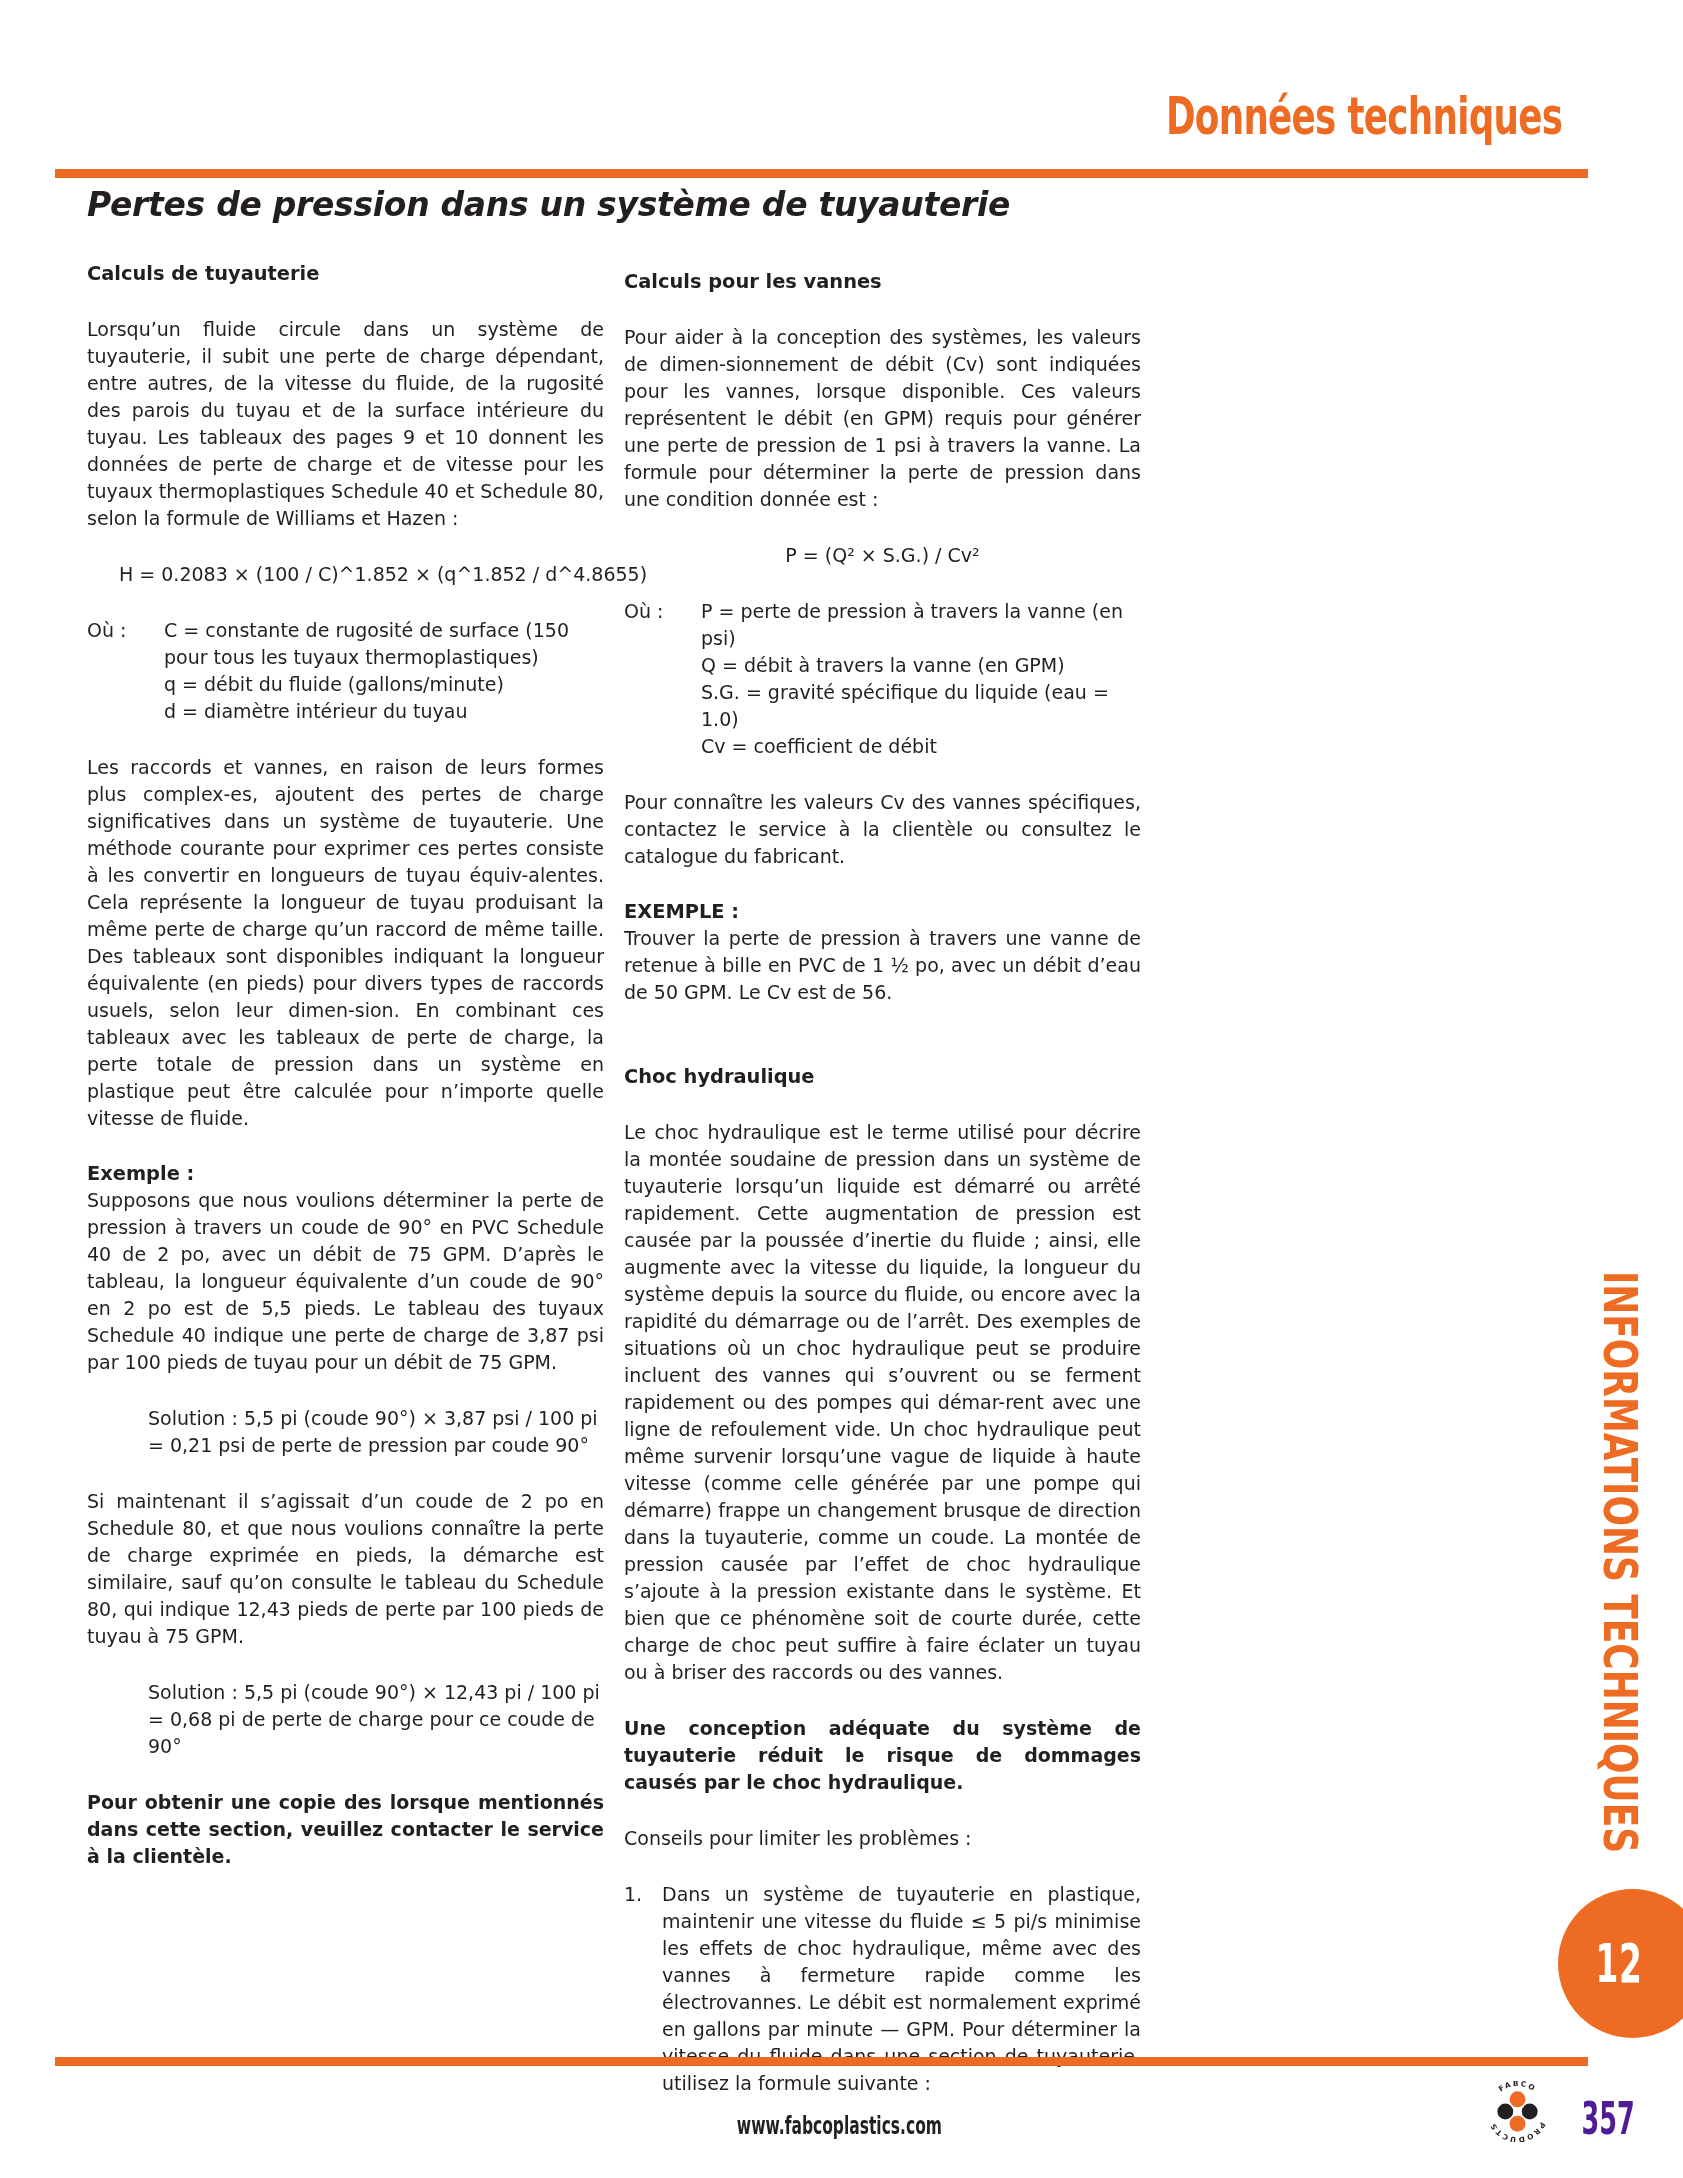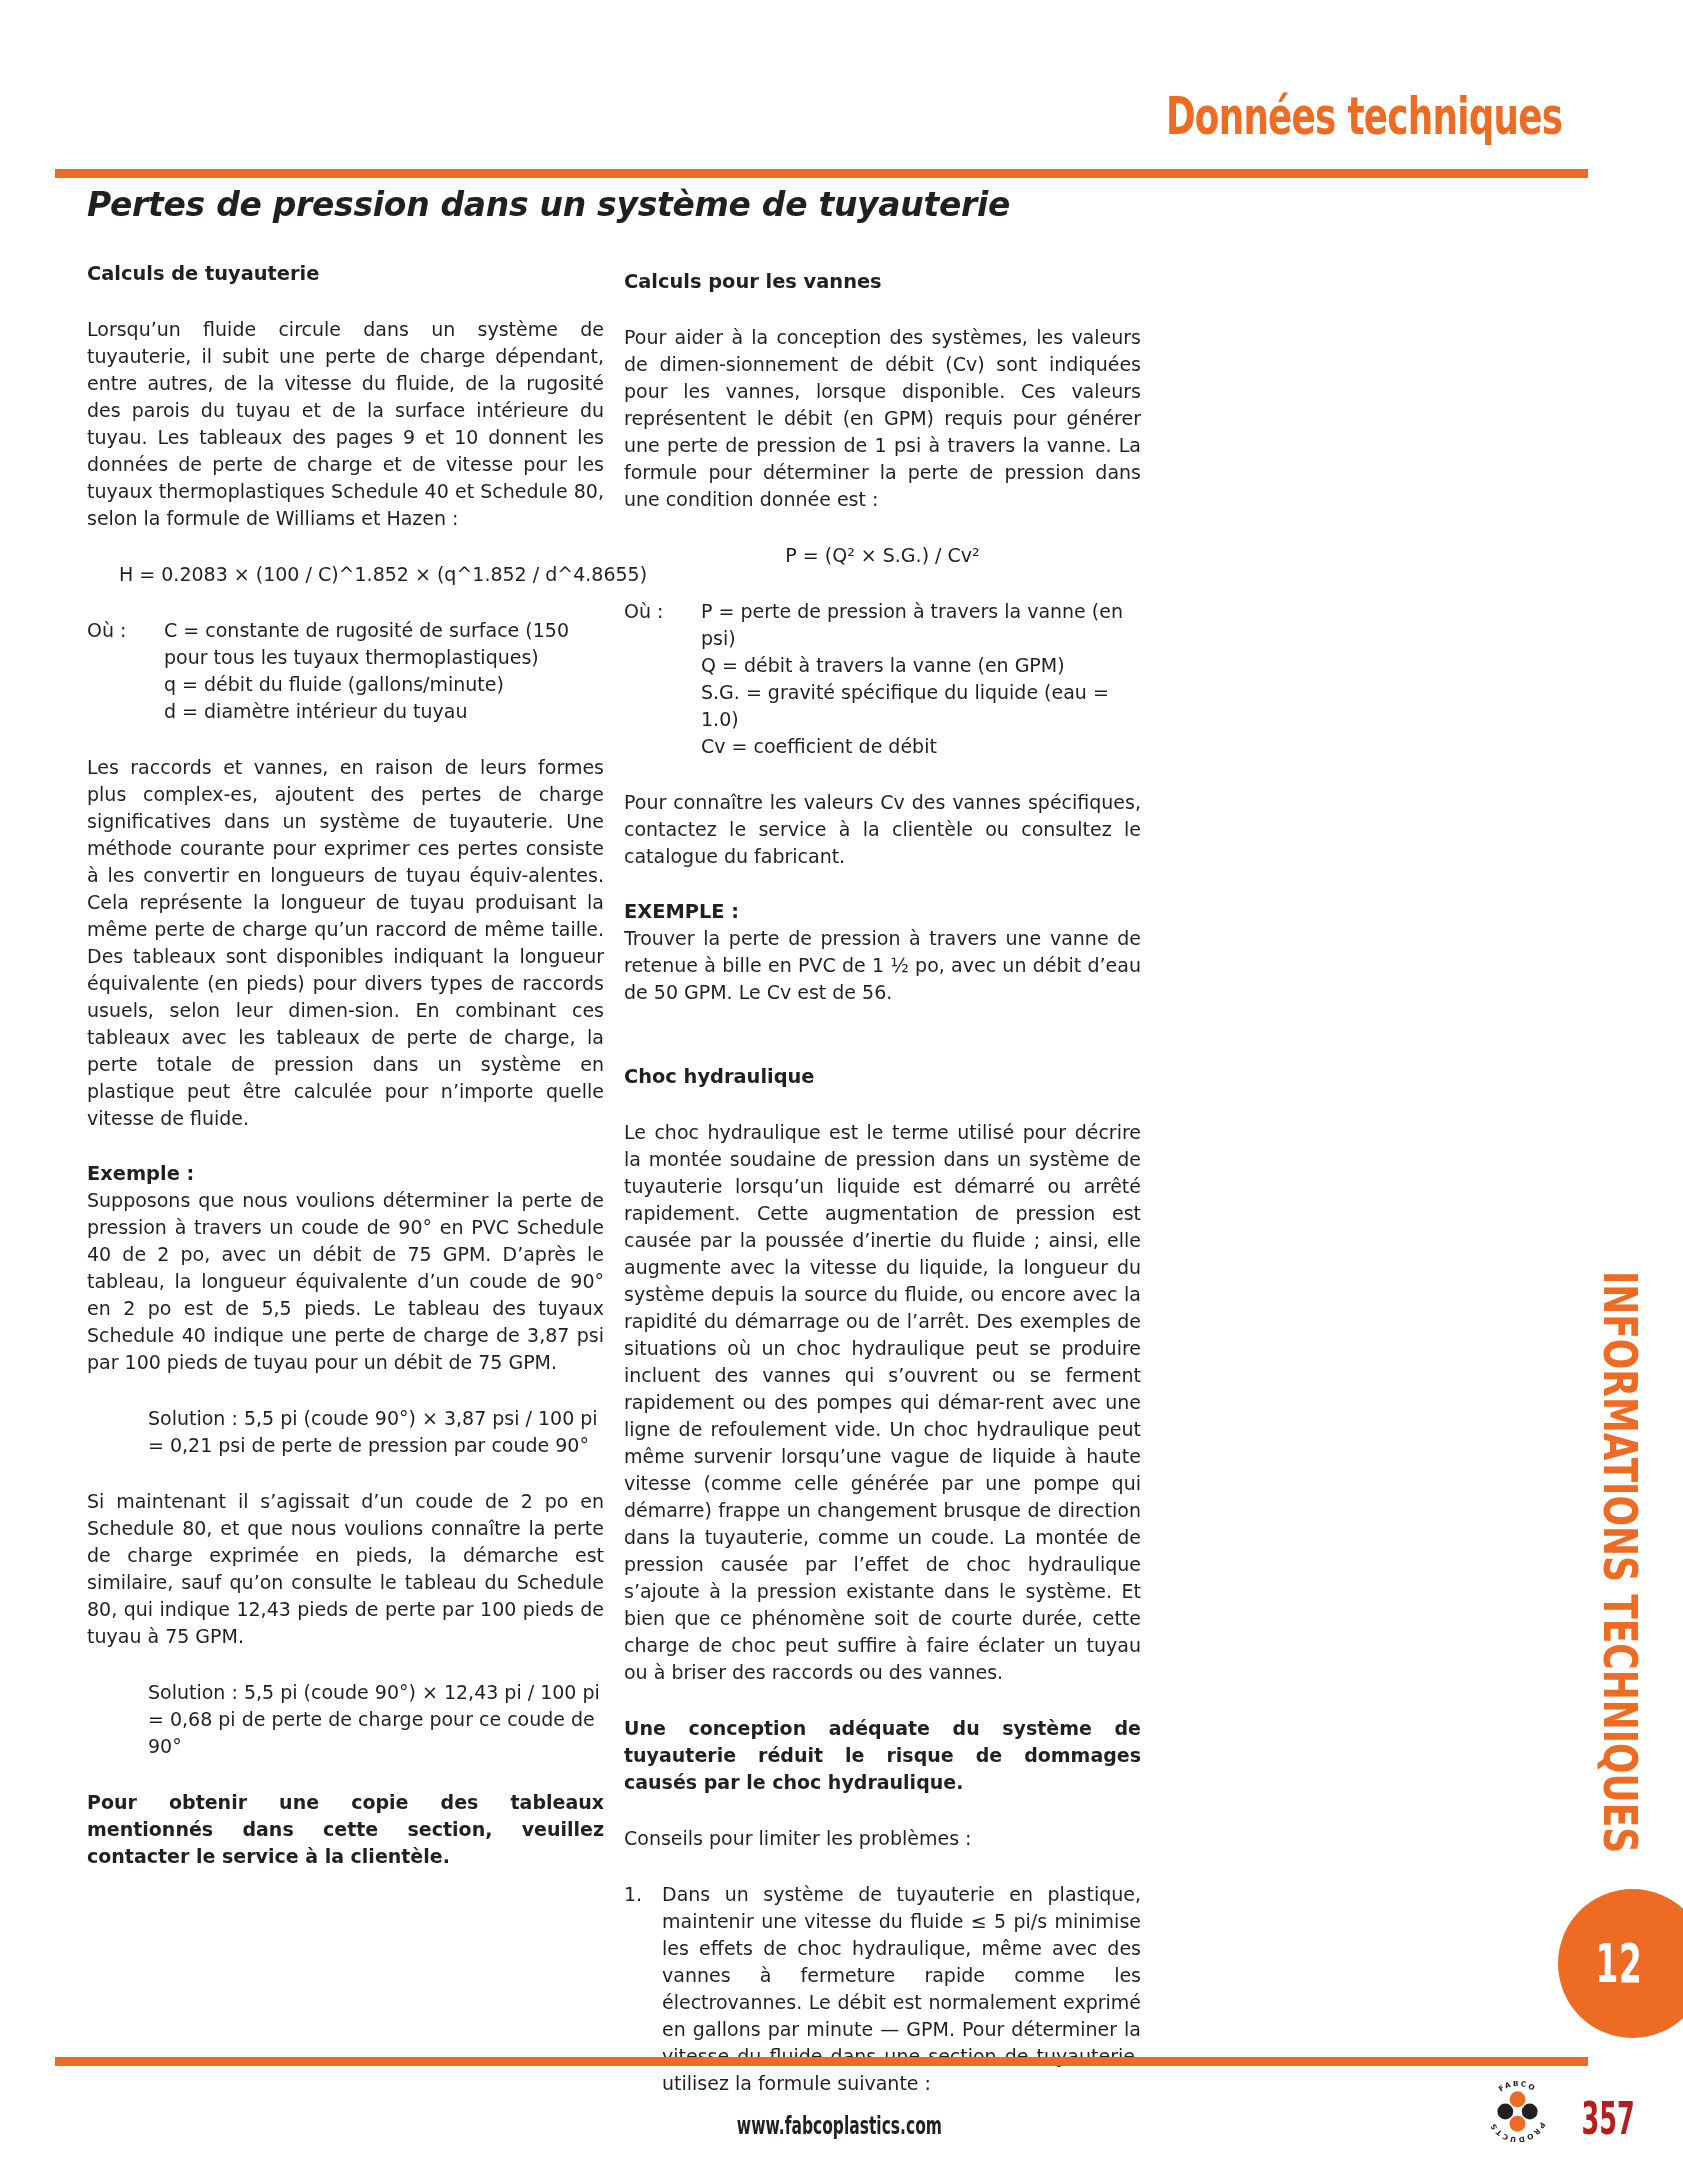--- a/index.html
+++ b/index.html
@@ -209,21 +209,21 @@
     width: 61px;
     height: 61px;
   }
 
   .footer-pageno {
     position: absolute;
     bottom: 34px;
     right: 48px;
     font-size: 44px;
     font-weight: bold;
-    color: #b91c1c;
+    color: #4c1d95;
   }
   .footer-pageno span {
     display: inline-block;
     transform: scaleX(0.58);
     transform-origin: right center;
   }
 </style>
 </head>
 <body>
 
@@ -266,21 +266,21 @@
 = 0,21 psi de perte de pression par coude 90°</div>
     <div class="gap-md"></div>
 
     <p>Si maintenant il s’agissait d’un coude de 2 po en Schedule 80, et que nous voulions connaître la perte de charge exprimée en pieds, la démarche est similaire, sauf qu’on consulte le tableau du Schedule 80, qui indique 12,43 pieds de perte par 100 pieds de tuyau à 75 GPM.</p>
     <div class="gap-md"></div>
 
     <div class="soln">Solution : 5,5 pi (coude 90°) × 12,43 pi / 100 pi
 = 0,68 pi de perte de charge pour ce coude de 90°</div>
     <div class="gap-md"></div>
 
-    <p class="bold">Pour obtenir une copie des tableaux mentionnés dans cette section, veuillez contacter le service à la clientèle.</p>
+    <p class="bold">Pour obtenir une copie des lorsque mentionnés dans cette section, veuillez contacter le service à la clientèle.</p>
   </div>
 
   <div class="col col-right">
 
     <h3>Calculs pour les vannes</h3>
     <div class="gap-md"></div>
 
     <p>Pour aider à la conception des systèmes, les valeurs de dimen-sionnement de débit (Cv) sont indiquées pour les vannes, lorsque disponible. Ces valeurs représentent le débit (en GPM) requis pour générer une perte de pression de 1 psi à travers la vanne. La formule pour déterminer la perte de pression dans une condition donnée est :</p>
     <div class="gap-md"></div>
 

